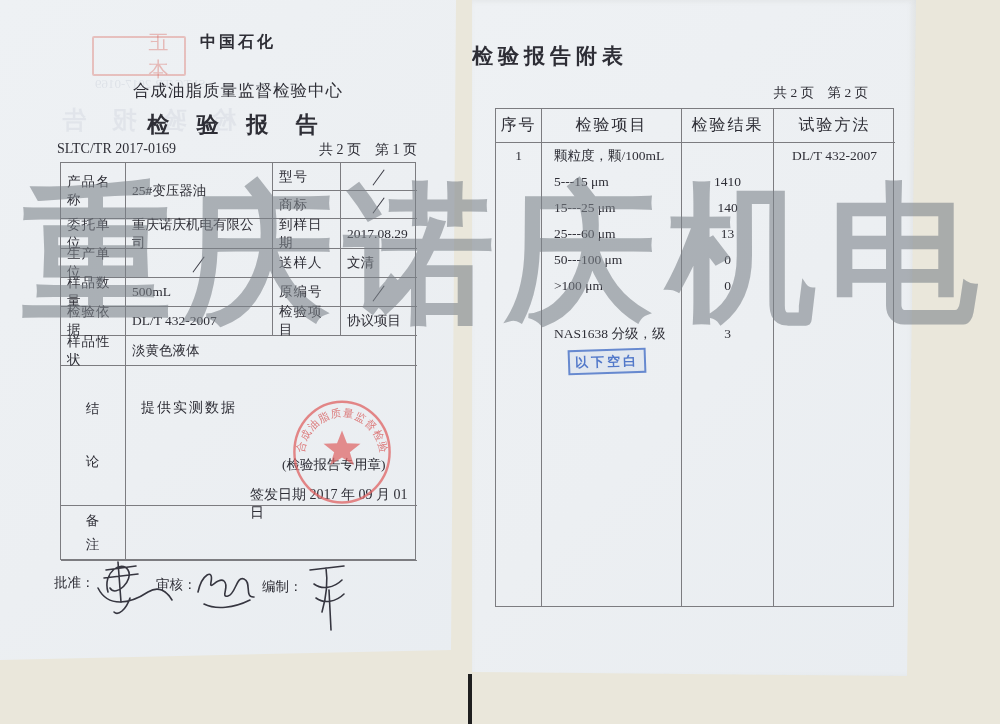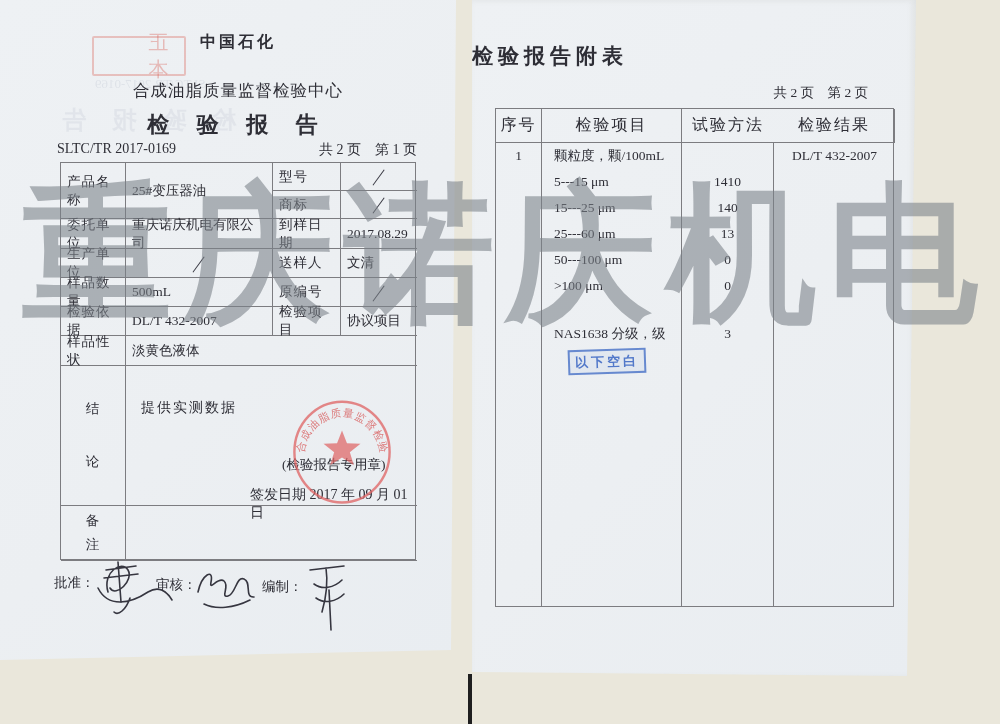--- a/index.html
+++ b/index.html
@@ -194,22 +194,22 @@
   </div>
 
   <div class="page page2">
     <div class="p2-title">检验报告附表</div>
     <div class="p2-meta">共 2 页　第 2 页</div>
 
     <div class="t2">
 
       <div class="c hdr">序号</div>
       <div class="c hdr">检验项目</div>
+      <div class="c hdr">检验结果</div>
       <div class="c hdr last-col">试验方法</div>
-      <div class="c hdr">检验结果</div>
 
       <div class="c num">1</div>
       <div class="c item">颗粒度，颗/100mL</div>
       <div class="c num"></div>
       <div class="c num last-col">DL/T 432-2007</div>
 
       <div class="c num"></div>
       <div class="c item">5---15 μm</div>
       <div class="c num">1410</div>
       <div class="c num last-col"></div>

